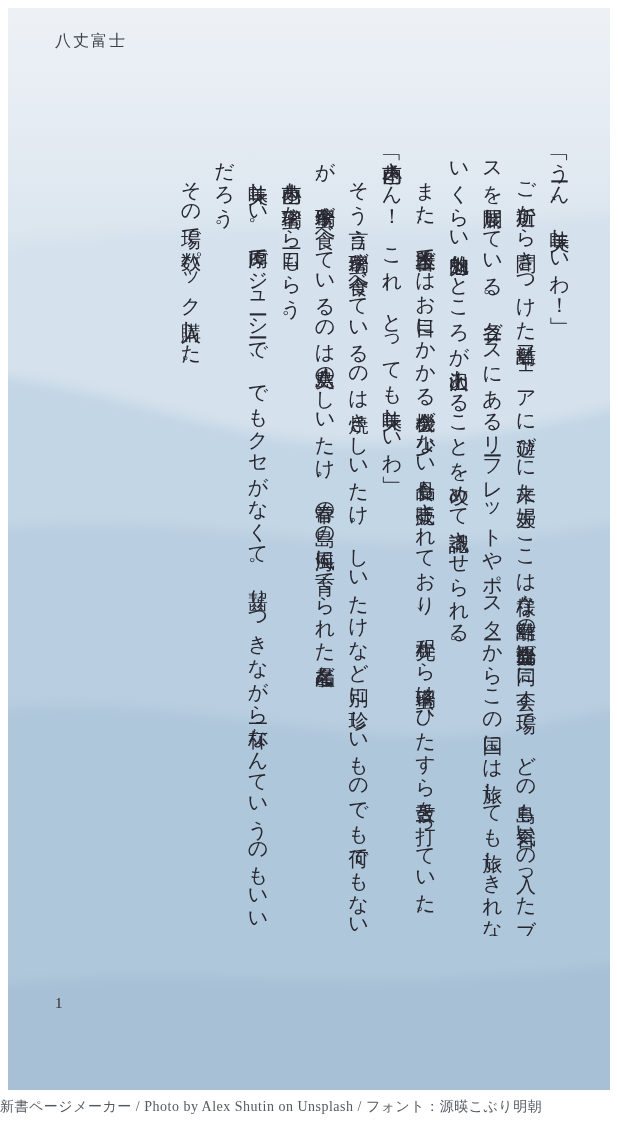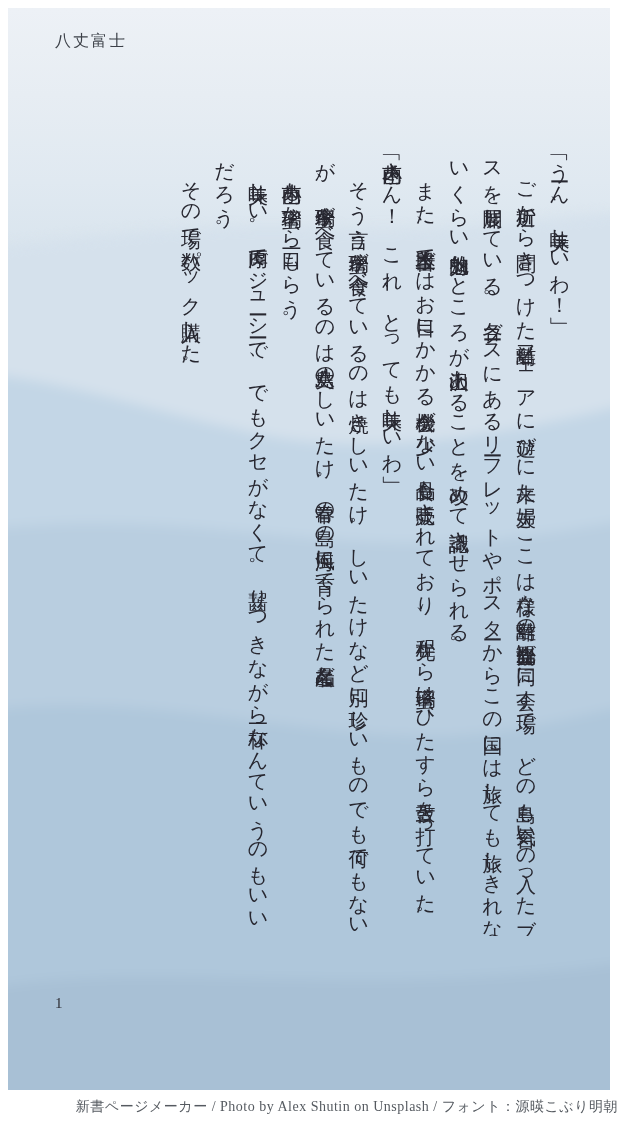--- a/index.html
+++ b/index.html
@@ -59,21 +59,21 @@
     position:absolute;
     left:55px;top:995px;
     font-size:15px;
     color:#2d2d35;
   }
   
   .footer{
     position:absolute;
     left:0;right:0;
     top:1098px;
-    text-align:right;
+    text-align:left;
     font-size:14px;
     color:#555a60;
     letter-spacing:0.5px;
   }
 </style>
 </head>
 <body>
 
 <div class="page">
 

